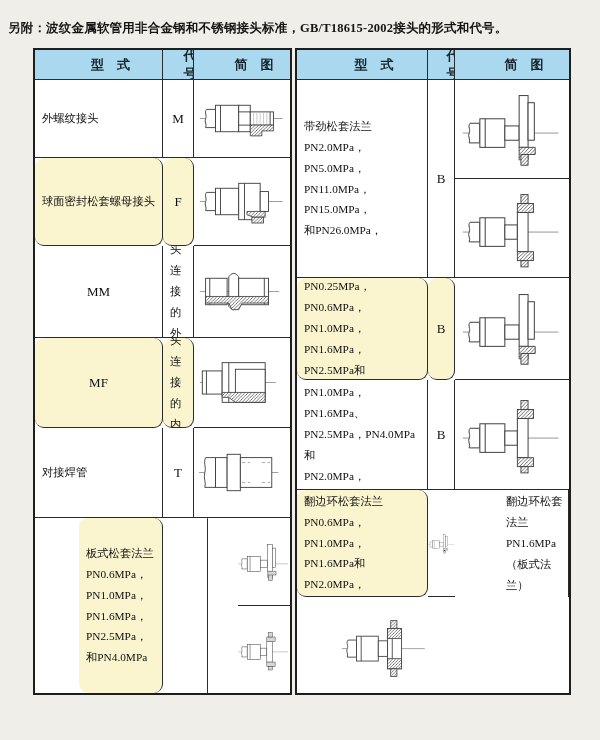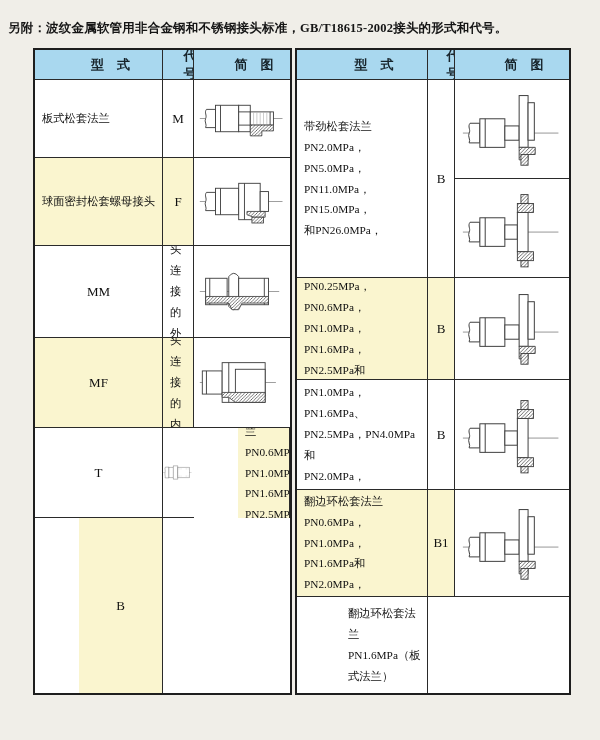--- a/index.html
+++ b/index.html
@@ -29,21 +29,21 @@
     display:flex;align-items:center;overflow:hidden;box-sizing:border-box;
     background:#fff;
   }
   .c3{border-right:none;}
   .bottom{border-bottom:none;margin-left:44px;}
   .hd{background:#a9d8ef;justify-content:center;font-weight:700;
     font-size:13px;color:#17242b;padding-left:24px;}
   .type{padding:4px 3px 4px 7px;font-size:11.3px;line-height:1.85;
     white-space:pre-line;color:#101010;}
   .code{justify-content:center;font-size:13px;color:#101010;}
-  .hl{background:#faf5cf;}
+  .hl{background:#faf5cf;border-radius:9px;}
   .diag{justify-content:center;}
   .split{flex-direction:column;align-items:stretch;padding:0;}
   .split .sub{flex:1;display:flex;align-items:center;justify-content:center;}
   .split .sub + .sub{border-top:1px solid #2a2a2a;}
   .dia-s{width:86px;height:53px;}
   .dia-f{width:86px;height:68px;}
   .tbl-right .dia-f{width:100px;height:79px;}
   svg.lines{display:block;}
 </style>
 </head>
@@ -155,21 +155,21 @@
   </defs>
 </svg>
 
 <div class="caption">另附：波纹金属软管用非合金钢和不锈钢接头标准，GB/T18615-2002接头的形式和代号。</div>
 
 <div class="tbl tbl-left">
   <div class="cell hd">型　式</div>
   <div class="cell hd">代号</div>
   <div class="cell hd c3">简　图</div>
 
-  <div class="cell type">板式松套法兰</div>
+  <div class="cell type">外螺纹接头</div>
   <div class="cell code">M</div>
   <div class="cell diag c3">
     <svg class="lines dia-s">
         <use href="#sym-m"></use>
       </svg>
   </div>
 
   <div class="cell type hl">球面密封松套螺母接头</div>
   <div class="cell code hl">F</div>
   <div class="cell diag c3">
@@ -189,20 +189,21 @@
 
   <div class="cell code hl">MF</div>
   <div class="cell type hl">与松套螺母接头连接的内
 螺纹过渡接头</div>
   <div class="cell diag c3">
     <svg class="lines dia-s">
         <use href="#sym-mf"></use>
       </svg>
   </div>
 
+  <div class="cell type">对接焊管</div>
   <div class="cell code">T</div>
   <div class="cell diag c3">
     <svg class="lines dia-s">
         <use href="#sym-t"></use>
       </svg>
   </div>
 
   <div class="cell type hl bottom">板式松套法兰
 PN0.6MPa，PN1.0MPa，
 PN1.6MPa，PN2.5MPa，
@@ -265,21 +266,20 @@
   <div class="cell code">B</div>
   <div class="cell diag c3">
     <svg class="lines dia-f">
         <use href="#sym-flange-b"></use>
       </svg>
   </div>
 
   <div class="cell type hl">翻边环松套法兰
 PN0.6MPa，PN1.0MPa，
 PN1.6MPa和PN2.0MPa，</div>
-  <div class="cell code hl">B1</div>
   <div class="cell diag c3">
     <svg class="lines dia-f">
         <use href="#sym-flange-a"></use>
       </svg>
   </div>
 
   <div class="cell type bottom">翻边环松套法兰
 PN1.6MPa（板式法兰）</div>
   <div class="cell diag c3 bottom">
     <svg class="lines dia-f">

